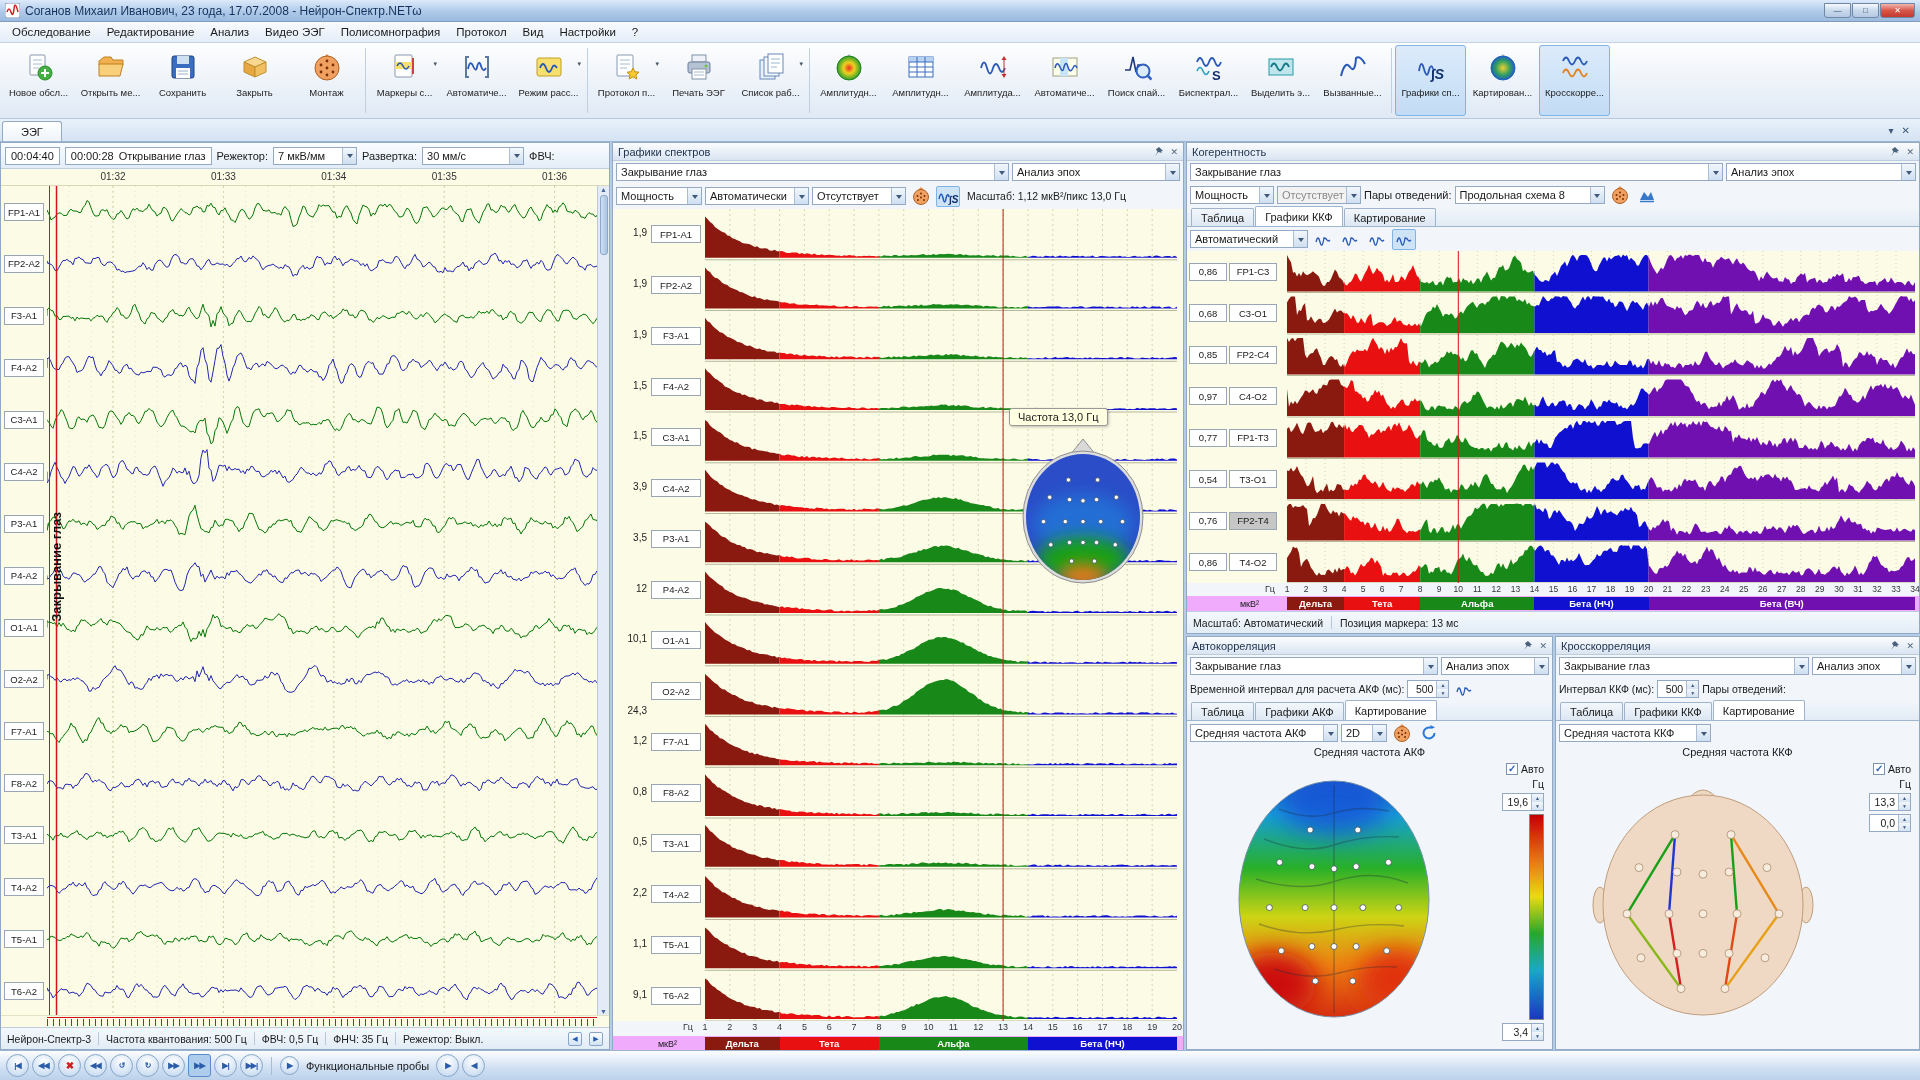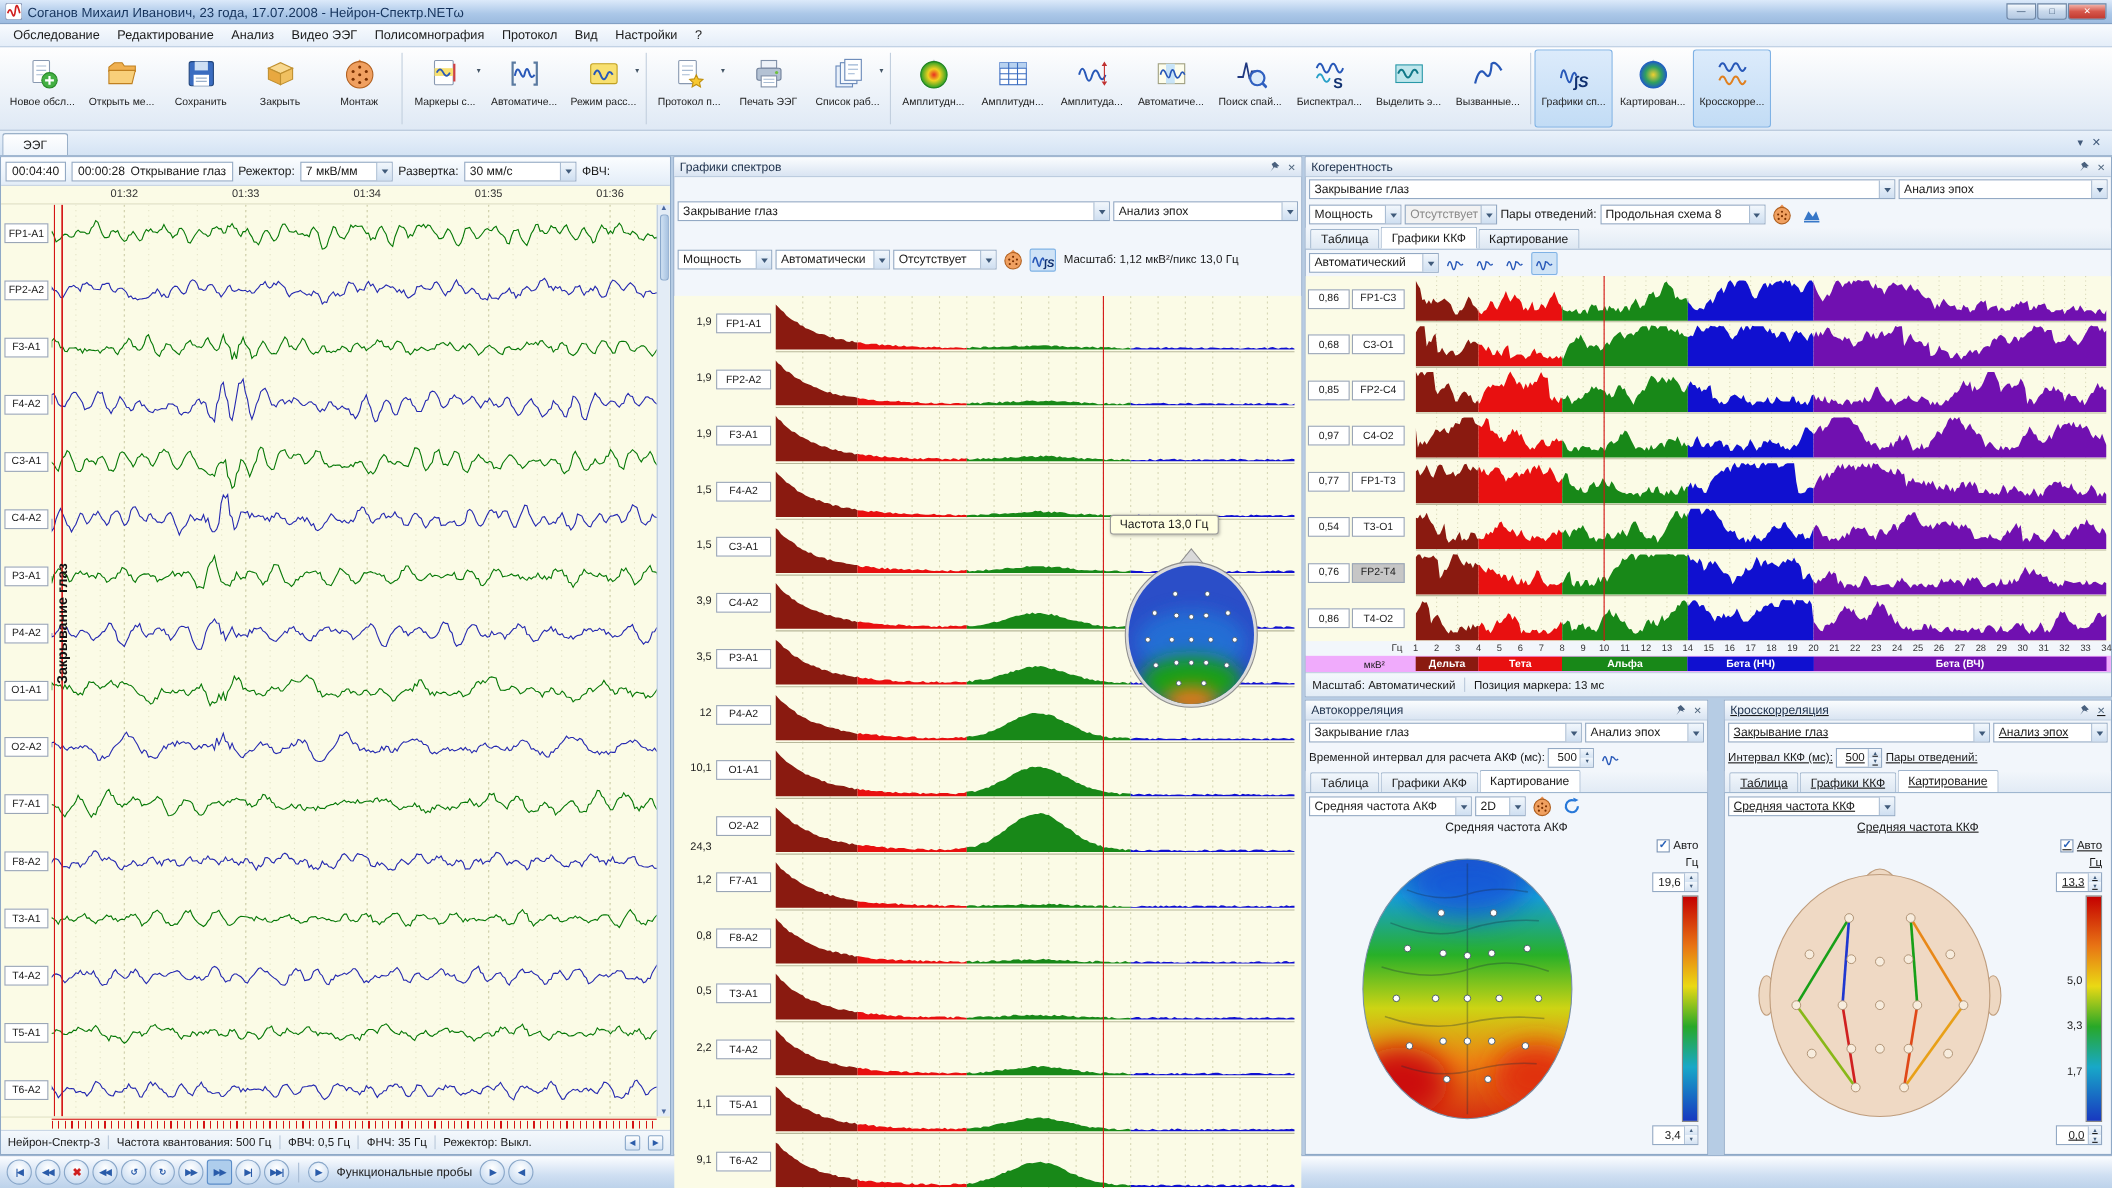--- a/index.html
+++ b/index.html
@@ -20,26 +20,26 @@
 .tb-ic{height:34px;display:flex;align-items:center;justify-content:center;}
 .tb-lb{font-size:9.5px;color:#222;margin-top:3px;white-space:nowrap;}
 .tb-dd{position:absolute;right:2px;top:14px;font-size:7px;color:#456;}
 .tb-sep{width:1px;background:#c2cfde;margin:3px 2px;flex:none;}
 .tabbar{height:23px;background:linear-gradient(#e9f1fa,#d4e3f4);border-bottom:1px solid #9fb6cf;display:flex;align-items:flex-end;padding:0 2px;gap:2px;flex:none;}
 .tab{height:20px;padding:0 18px;display:flex;align-items:center;font-size:11px;border:1px solid #93aac4;border-bottom:none;border-radius:3px 3px 0 0;background:linear-gradient(#ffffff,#eef4fb);}
 .tabbar-right{margin-left:auto;display:flex;gap:8px;padding:0 8px 5px 0;color:#40597a;font-size:10px;}
 .main{flex:1;display:flex;background:#b6cce4;min-height:0;}
 .panel{border:1px solid #8fa9c7;background:#f2f6fb;display:flex;flex-direction:column;min-width:0;}
 .eeg-panel{width:610px;flex:none;}
-.spectrum-panel{width:572px;margin-left:2px;flex:none;gap:20px;}
+.spectrum-panel{width:572px;margin-left:2px;flex:none;}
 .right-col{flex:1;margin-left:2px;display:flex;flex-direction:column;min-width:0;}
 .coh-panel{height:492px;flex:none;}
 .bottom-panels{flex:1;display:flex;margin-top:2px;min-height:0;}
 .ac-panel{width:367px;flex:none;}
-.cc-panel{flex:1;margin-left:14px;text-decoration:underline;}
+.cc-panel{flex:1;margin-left:2px;}
 .ptitle{height:18px;background:linear-gradient(#fbfdfe,#d9e4f2);border-bottom:1px solid #bcccdf;display:flex;align-items:center;padding:0 5px;font-size:11px;color:#1c2f4a;flex:none;}
 .pt-icons{margin-left:auto;display:flex;gap:6px;align-items:center;color:#52687f;font-size:9px;}
 .ddrow{display:flex;align-items:center;gap:3px;padding:2px 3px;flex:none;}
 .dd{display:flex;align-items:center;background:#fff;border:1px solid #93a9c4;height:18px;font-size:11px;min-width:0;}
 .dd .t{flex:1;padding:0 4px;white-space:nowrap;overflow:hidden;}
 .dd .a{width:14px;align-self:stretch;background:linear-gradient(#f2f7fc,#cfdff1);border-left:1px solid #aabdd3;display:flex;align-items:center;justify-content:center;flex:none;}
 .dd .a::after{content:"";border:3px solid transparent;border-top:4px solid #3f5a7a;margin-top:4px;}
 .dd.dis .t{color:#8a8a8a;}
 .dd.dis{background:#f2f2f2;}
 .lbl{font-size:11px;white-space:nowrap;}
@@ -1276,28 +1276,20 @@
                   <span>Авто</span>
                 </label>
                 <div class="unit">Гц</div>
                 <div class="spinbox">
                   <span>13,3</span>
                   <span class="spar">
                     <i>▲</i>
                     <i>▼</i>
                   </span>
                 </div>
-                <div class="gradzone">
-                  <div class="gml">
-                    <span style="top:38%">5,0</span>
-                    <span style="top:58%">3,3</span>
-                    <span style="top:78%">1,7</span>
-                  </div>
-                  <div class="gradbar"></div>
-                </div>
                 <div class="spinbox">
                   <span>0,0</span>
                   <span class="spar">
                     <i>▲</i>
                     <i>▼</i>
                   </span>
                 </div>
               </div>
           </div>
         </div>

